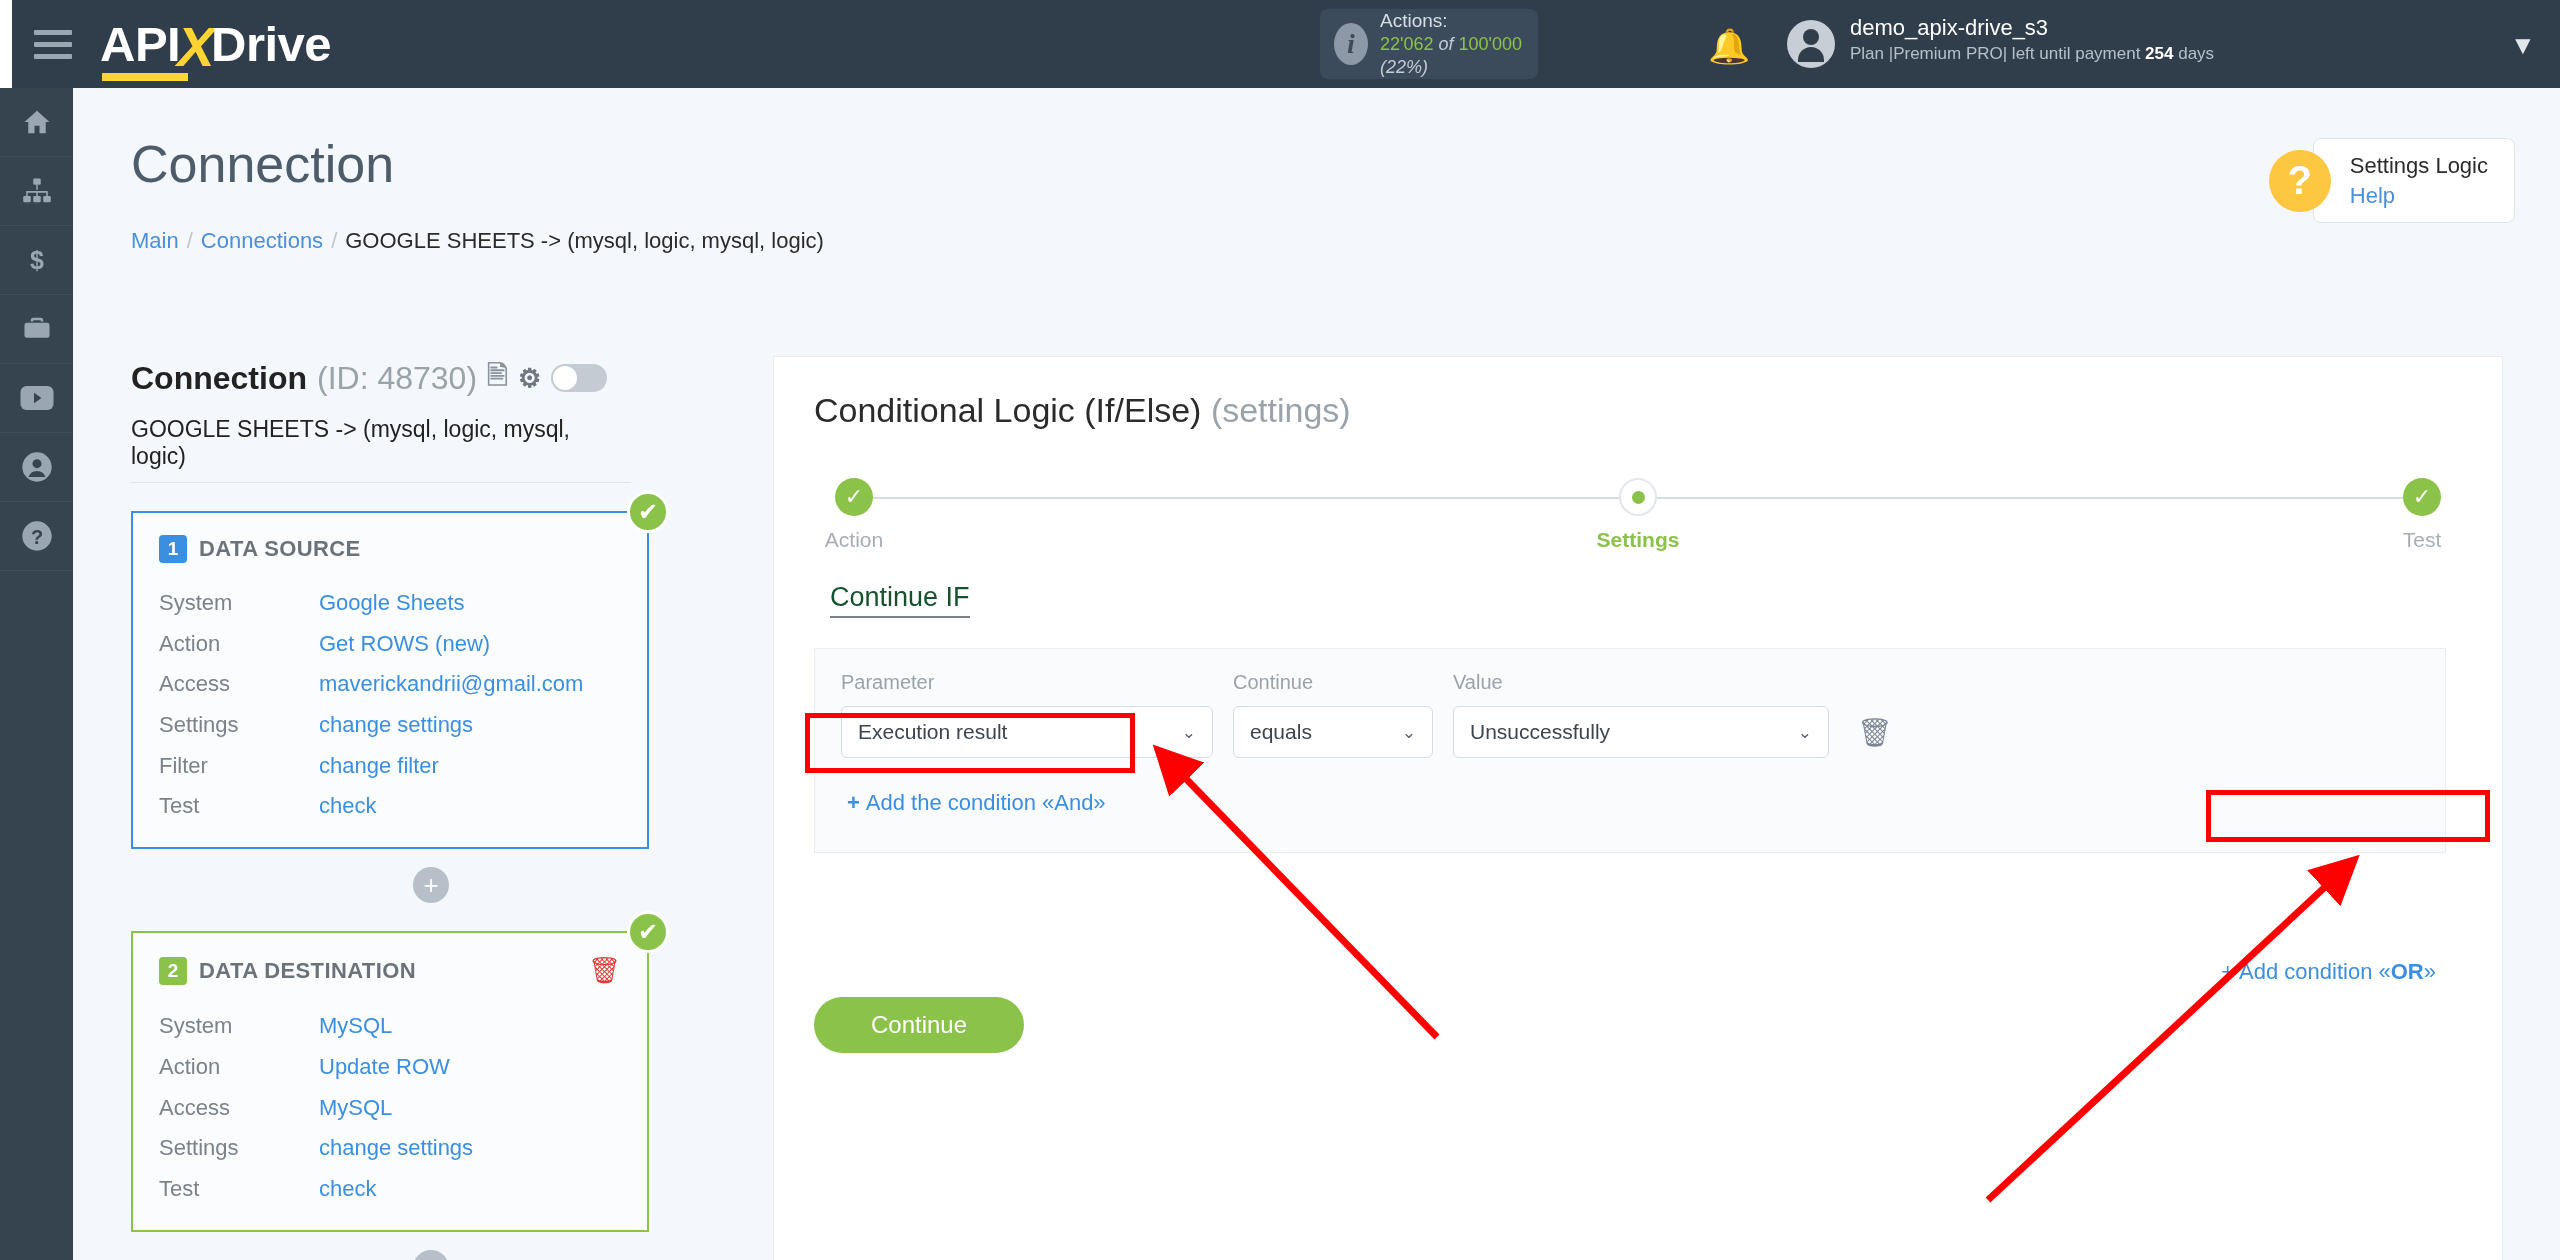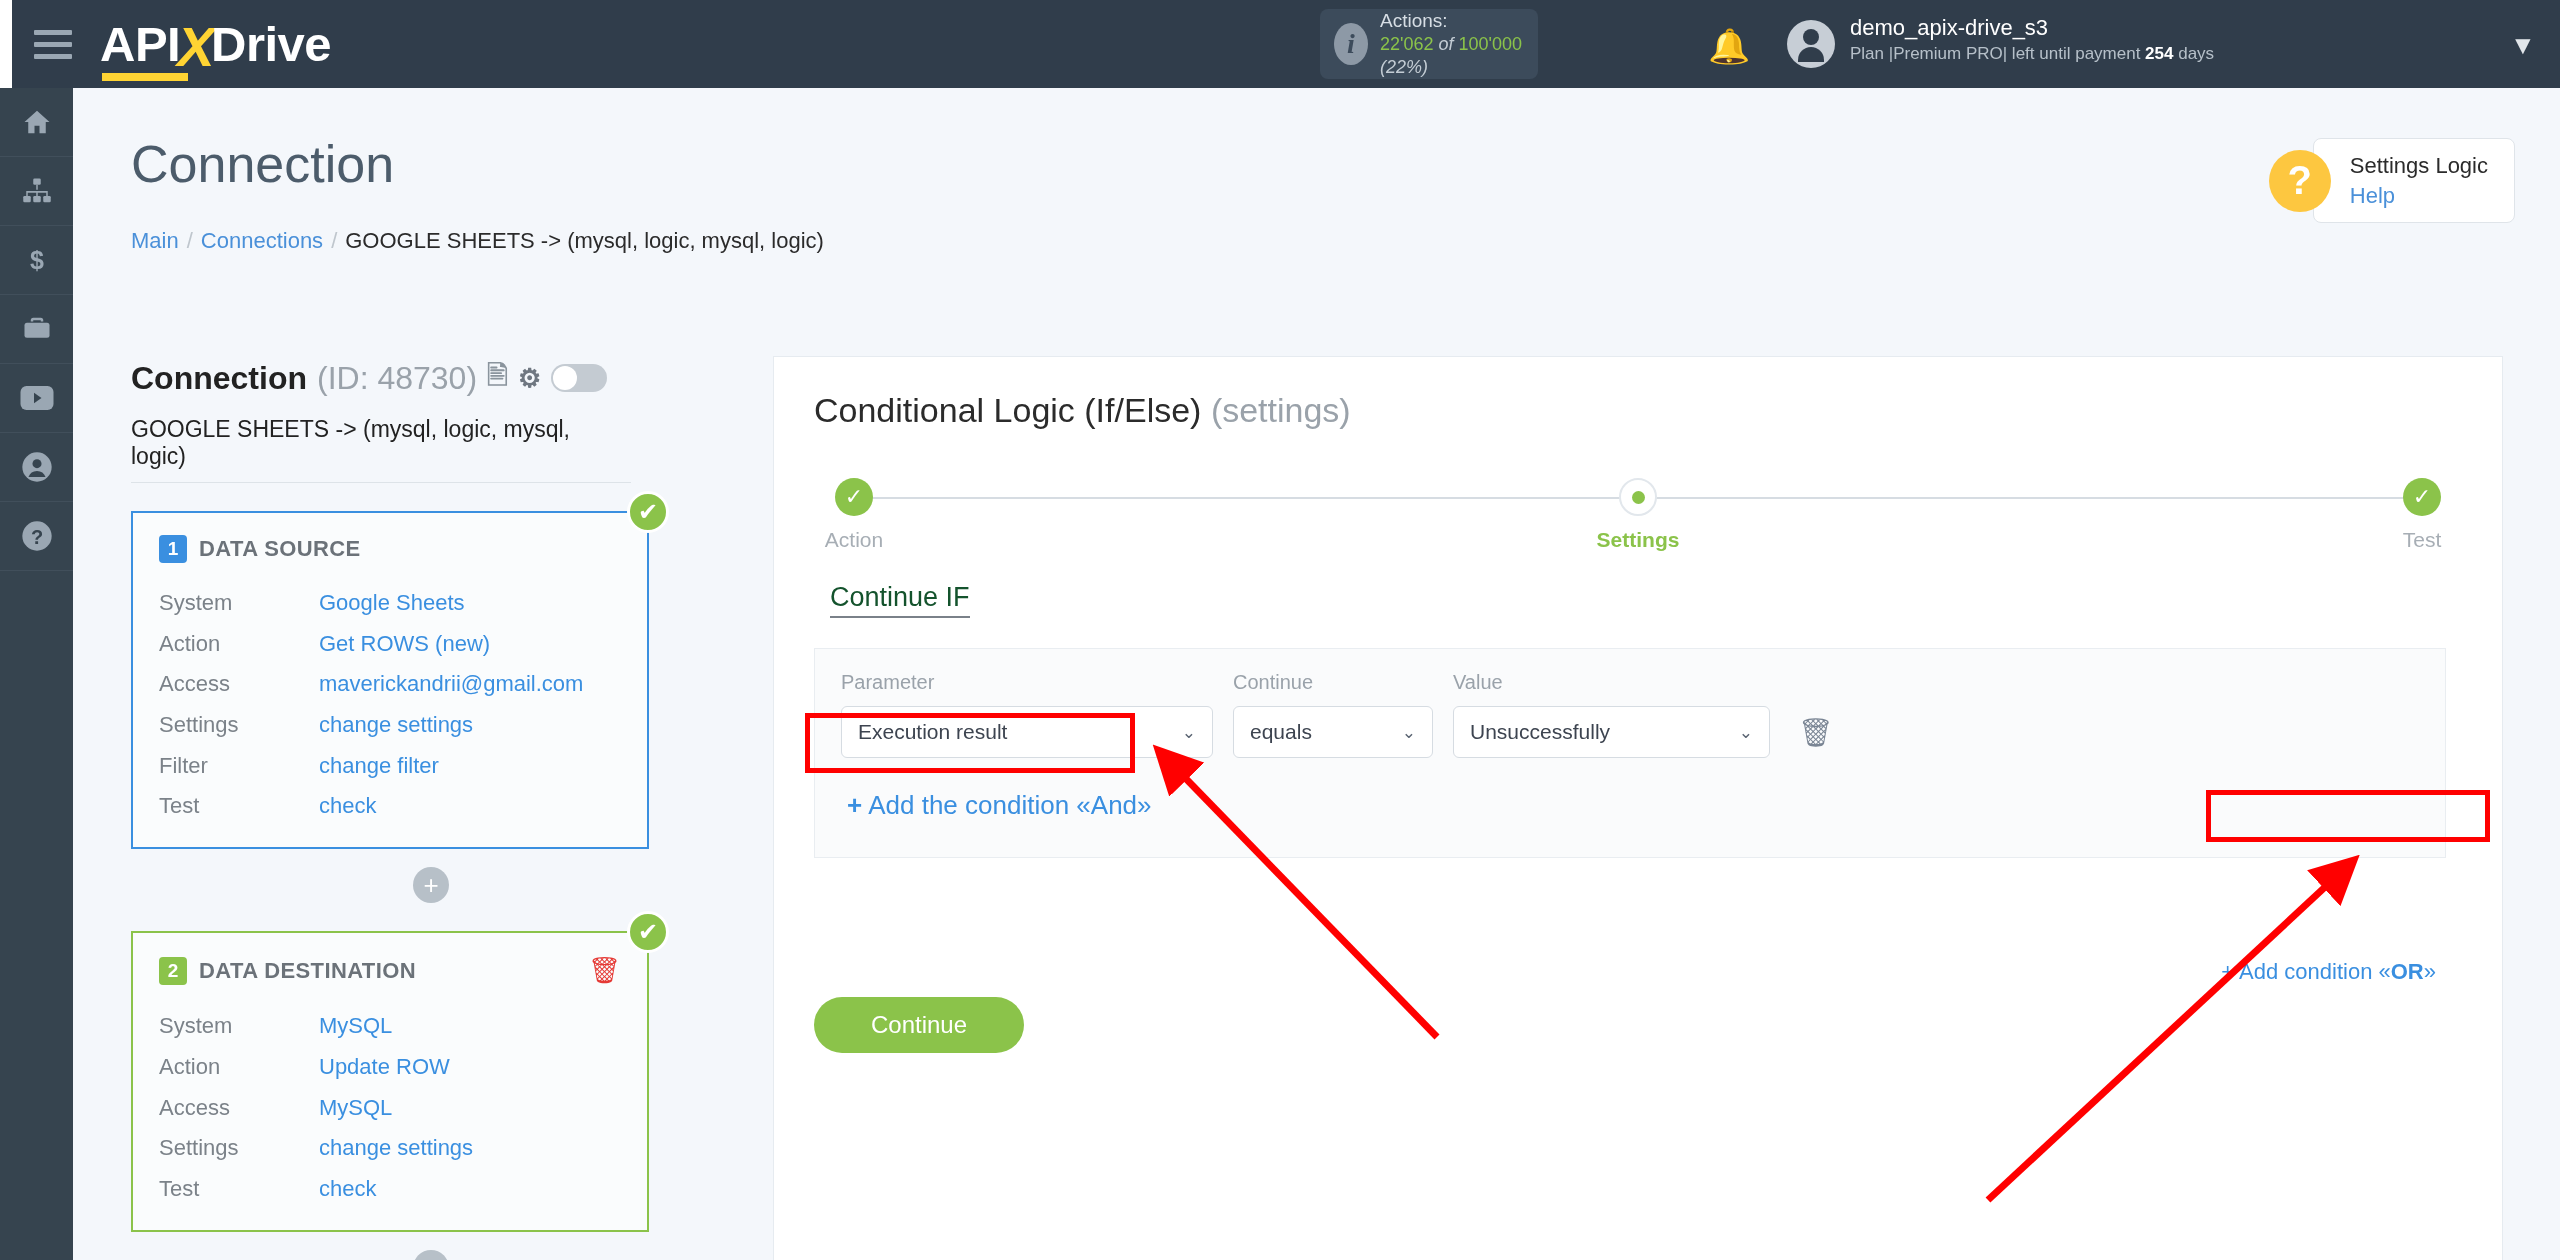--- a/index.html
+++ b/index.html
@@ -121,23 +121,23 @@
 
   .continue-if { margin: 32px 0 0 56px; font-size: 27px; color:#14532d;
      border-bottom: 2px solid #7a8189; display:inline-block; padding-bottom: 3px;}
 
   .cond-box { margin: 30px 56px 0 40px; background:#fafbfc; border:1px solid #e9edf1; padding: 22px 26px 26px 26px; }
   .cond-labels { display:flex; font-size: 20px; color:#9aa2aa; }
   .cond-row { display:flex; align-items:center; gap: 20px; margin-top: 12px;}
   .sel { height: 52px; background:#fff; border:1px solid #d6dce2; border-radius: 6px;
      display:flex; align-items:center; padding: 0 16px; font-size: 21px; color:#3d4450; cursor:pointer;}
   .sel .chev { margin-left:auto; color:#5b6573; font-size: 17px; }
-  .sel-param { width: 372px; } .sel-oper { width: 200px; } .sel-value { width: 317px; }
+  .sel-param { width: 372px; } .sel-oper { width: 200px; } .sel-value { width: 376px; }
   .trash-grey { color:#7a8594; font-size: 28px; margin-left: 8px; cursor:pointer;}
-  .add-and { margin-top: 22px; display:inline-block; font-size: 26px; color:#3a8fe0; cursor:pointer;
+  .add-and { margin-top: 22px; display:inline-block; font-size: 22px; color:#3a8fe0; cursor:pointer;
      padding: 10px 14px 10px 6px;}
   .add-and .plus { font-weight:bold; margin-right: 6px; }
 
   .add-or { position:absolute; right: 52px; top: 592px; font-size: 22px; color:#3a8fe0;
      cursor:pointer; padding: 10px 14px; }
   .add-or b { font-weight:bold; }
 
   .btn-continue { position:absolute; left: 40px; top: 640px; width: 210px; height: 56px;
      background:#8bc34a; color:#fff; border:none; border-radius: 28px; font-size: 24px;
      font-family:"Liberation Sans", sans-serif; cursor:pointer;}

